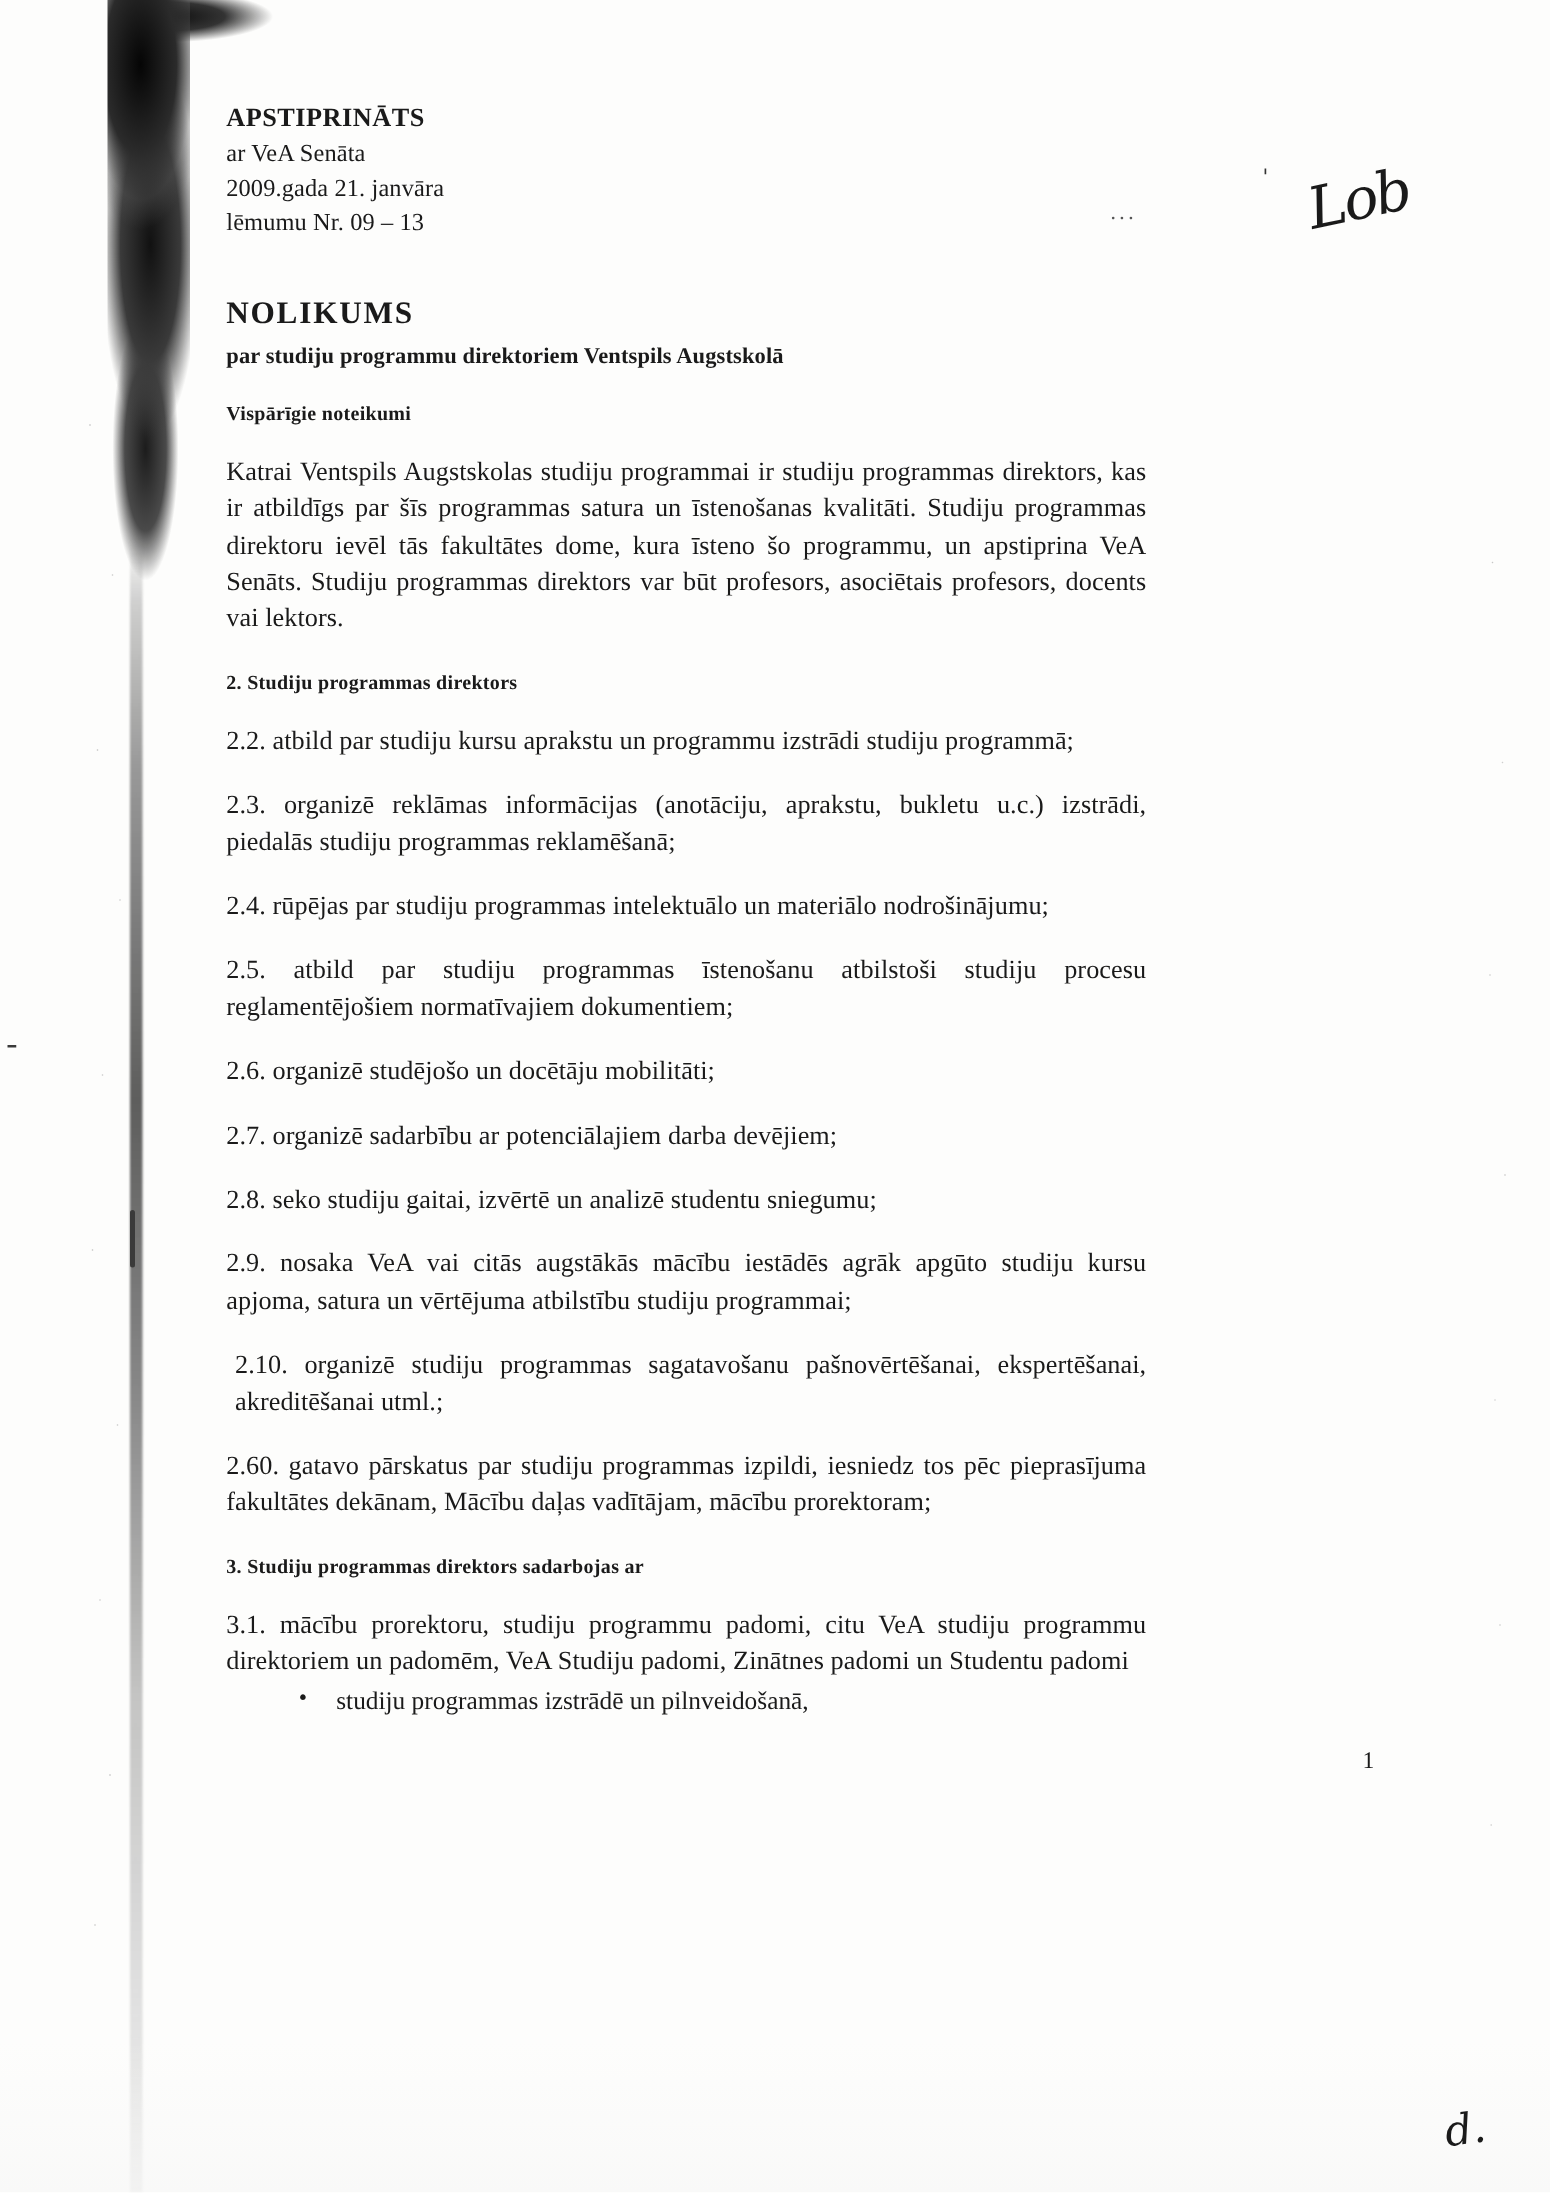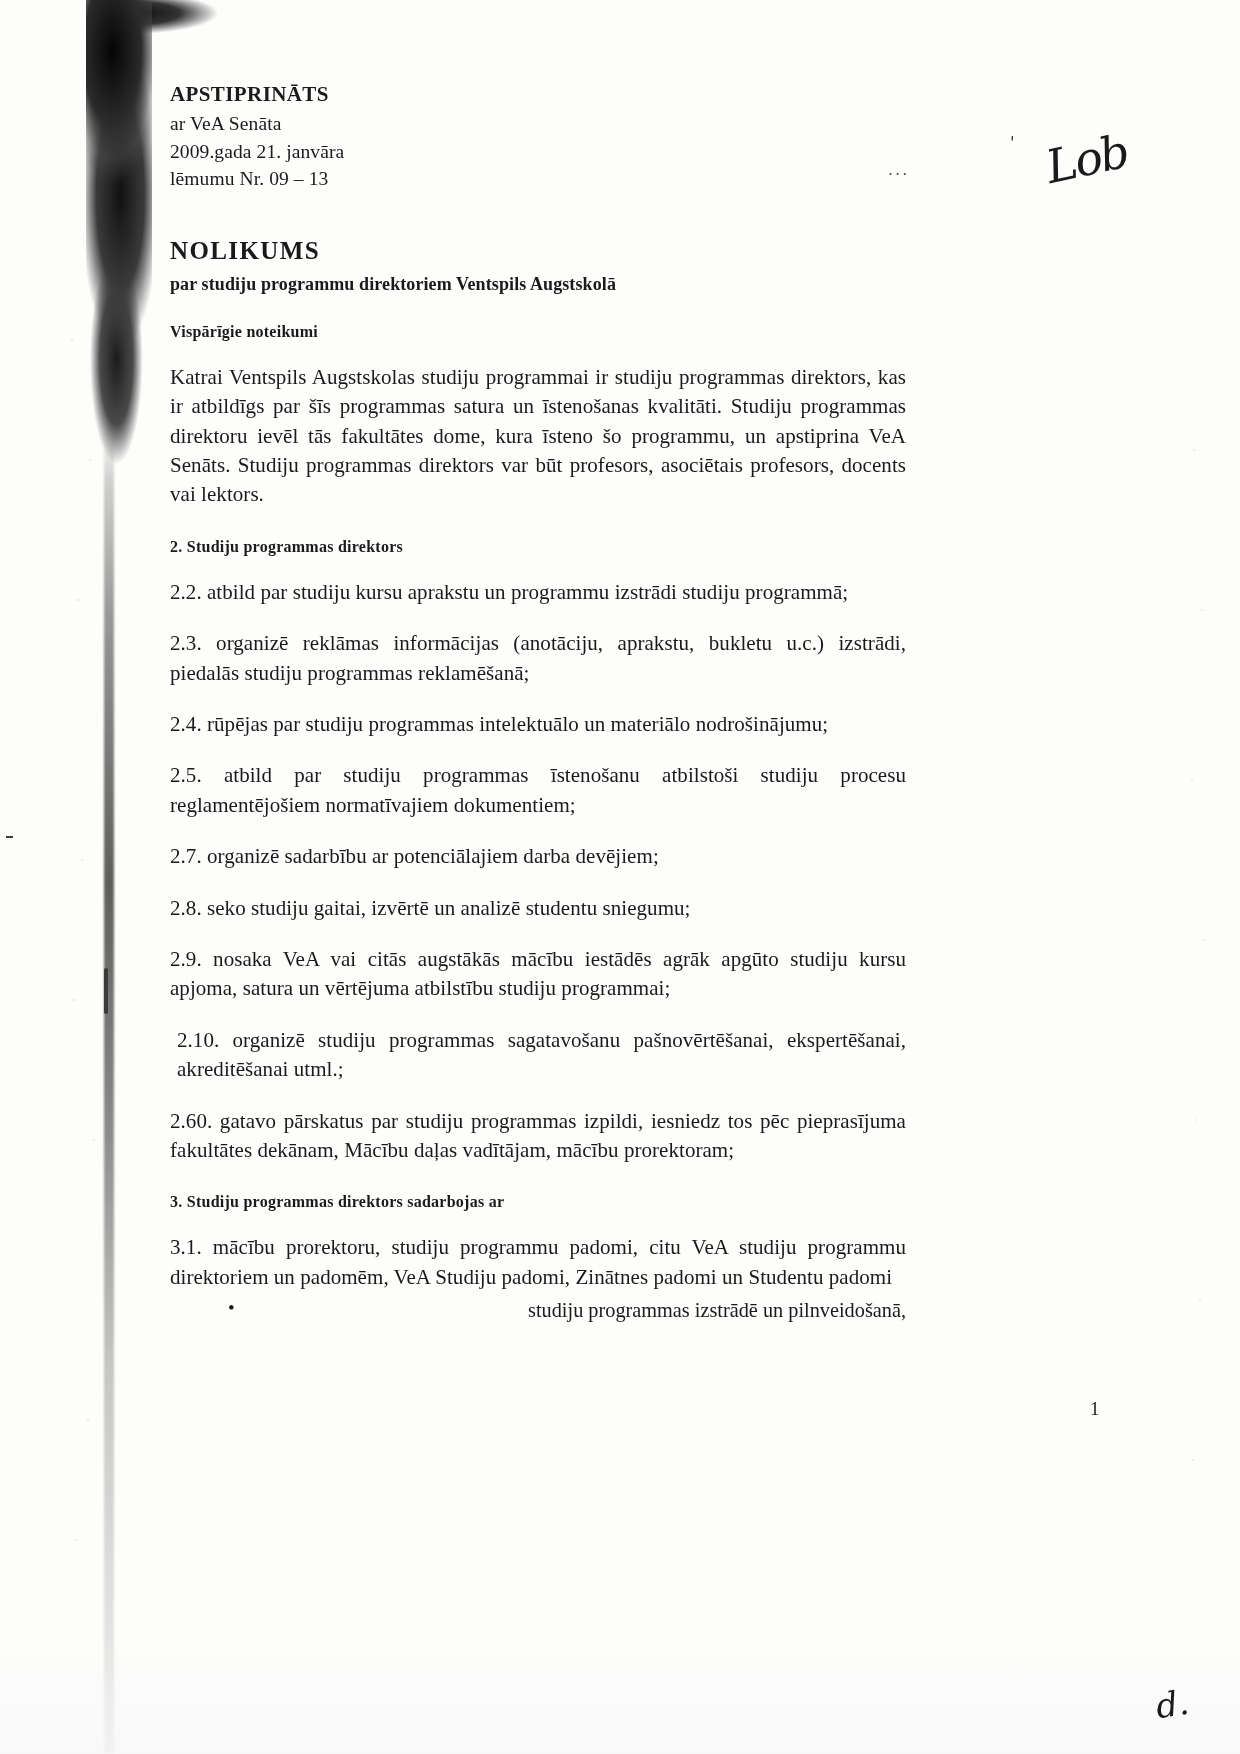--- a/index.html
+++ b/index.html
@@ -117,21 +117,21 @@
     bottom: 0;
     width: 1240px;
     height: 120px;
     background: linear-gradient(to bottom, rgba(255,255,255,0) 0%, rgba(245,245,245,0.5) 100%);
     pointer-events: none;
   }
 
   
   #doc {
     position: absolute;
-    left: 170px;
+    left: 181px;
     top: 80px;
     width: 736px;
   }
   .letterhead {
     font-size: 19.5px;
     line-height: 1.42;
     letter-spacing: 0.1px;
   }
   .letterhead .lh-bold {
     font-weight: bold;
@@ -166,21 +166,20 @@
     text-align: justify;
     text-justify: inter-word;
     letter-spacing: 0.05px;
   }
   .para.no-justify { text-align: left; }
   .para.indent-sm { padding-left: 7px; }
   .bullet-list {
     margin: 4px 0 0 0;
     padding-left: 58px;
     list-style: none;
-    text-align: right;
   }
   .bullet-list li {
     font-size: 20.3px;
     line-height: 1.40;
     position: relative;
     padding-left: 30px;
   }
   .bullet-list li::before {
     content: "\2022";
     position: absolute;
@@ -268,20 +267,21 @@
 
   <div class="sec-heading">Vispārīgie noteikumi</div>
   <div class="para">Katrai Ventspils Augstskolas studiju programmai ir studiju programmas direktors, kas ir atbildīgs par šīs programmas satura un īstenošanas kvalitāti.  Studiju programmas direktoru ievēl tās fakultātes dome, kura īsteno šo programmu,  un apstiprina VeA Senāts. Studiju programmas direktors var būt profesors,  asociētais profesors, docents vai lektors.</div>
 
   <div class="sec-heading">2. Studiju programmas direktors</div>
 
   <div class="para no-justify">2.2. atbild par studiju kursu aprakstu un programmu izstrādi studiju programmā;</div>
   <div class="para">2.3. organizē reklāmas informācijas (anotāciju, aprakstu, bukletu u.c.) izstrādi, piedalās studiju programmas reklamēšanā;</div>
   <div class="para no-justify">2.4. rūpējas par studiju programmas intelektuālo un materiālo nodrošinājumu;</div>
   <div class="para">2.5. atbild par studiju programmas īstenošanu atbilstoši studiju procesu reglamentējošiem normatīvajiem dokumentiem;</div>
+  <div class="para no-justify">2.6. organizē studējošo un docētāju mobilitāti;</div>
   <div class="para no-justify">2.7. organizē sadarbību ar potenciālajiem darba devējiem;</div>
   <div class="para no-justify">2.8. seko studiju gaitai, izvērtē un analizē studentu sniegumu;</div>
   <div class="para">2.9. nosaka VeA vai citās augstākās mācību iestādēs agrāk apgūto studiju kursu apjoma, satura un vērtējuma atbilstību studiju programmai;</div>
   <div class="para indent-sm">2.10. organizē studiju programmas sagatavošanu pašnovērtēšanai, ekspertēšanai, akreditēšanai utml.;</div>
   <div class="para">2.60. gatavo pārskatus par studiju programmas izpildi, iesniedz tos pēc pieprasījuma fakultātes dekānam, Mācību daļas vadītājam, mācību prorektoram;</div>
 
   <div class="sec-heading">3. Studiju programmas direktors sadarbojas ar</div>
   <div class="para">3.1. mācību prorektoru, studiju programmu padomi, citu VeA studiju programmu direktoriem un padomēm, VeA Studiju padomi,  Zinātnes padomi un Studentu padomi</div>
 
   <ul class="bullet-list">

